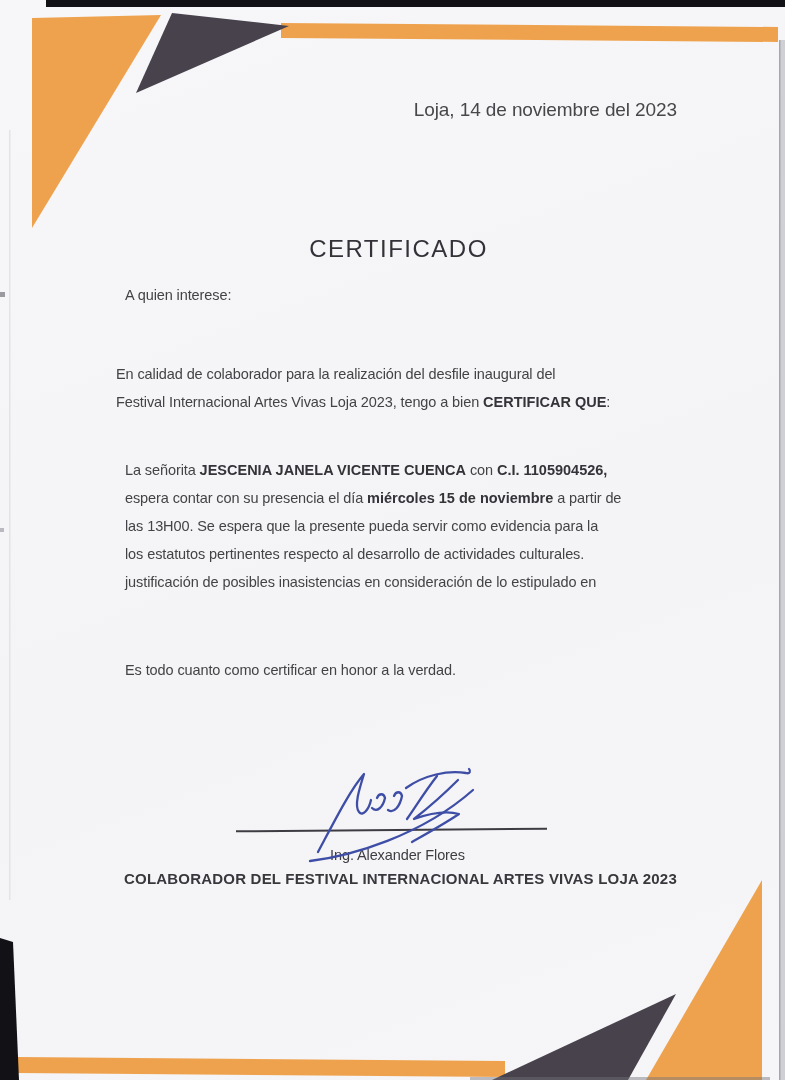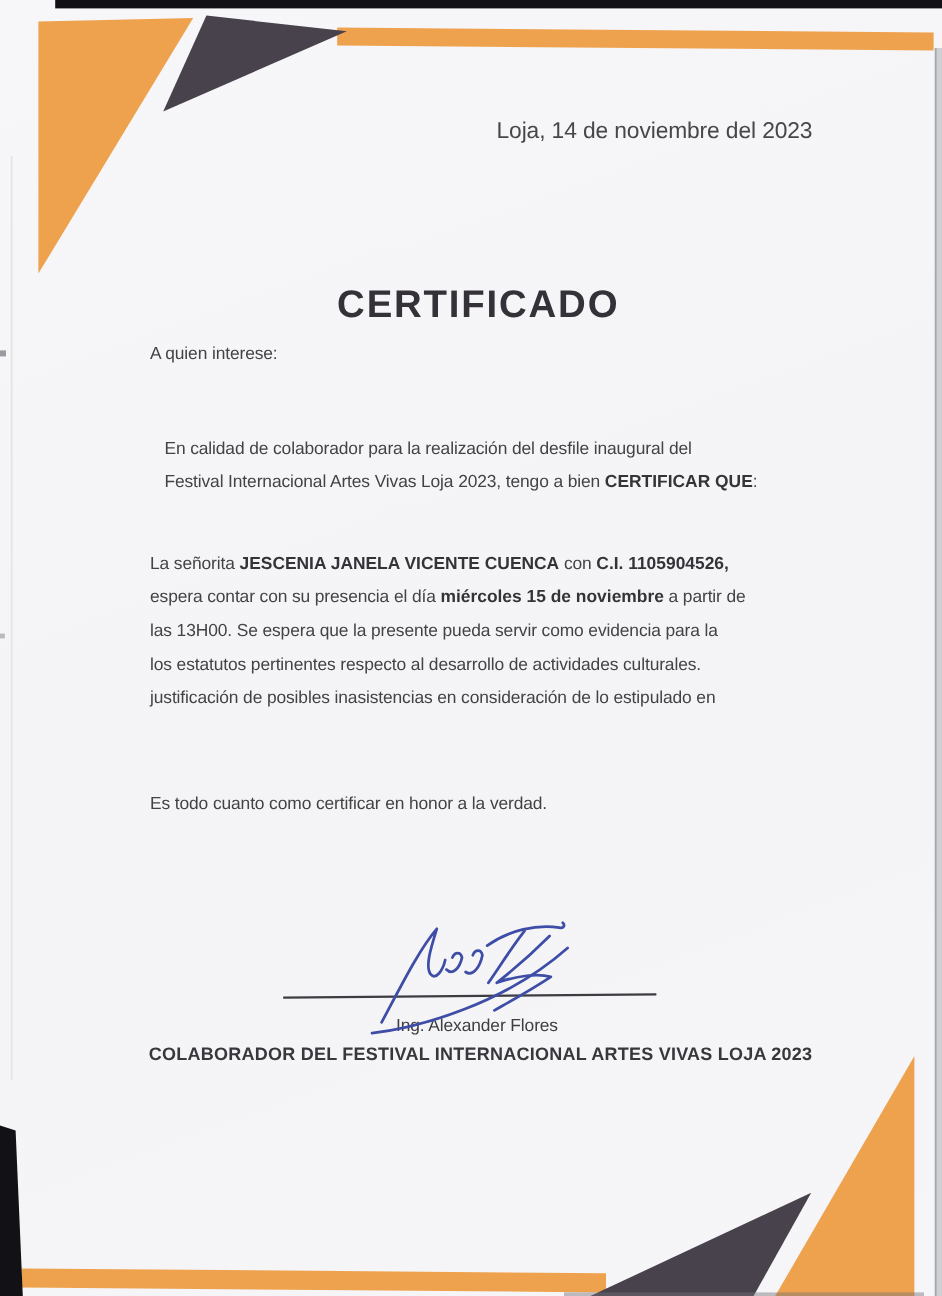--- a/index.html
+++ b/index.html
@@ -12,25 +12,25 @@
     position:absolute;inset:0;
     background:linear-gradient(160deg,#f7f7f9 0%,#f4f4f6 55%,#f6f6f8 100%);
   }
   .deco{position:absolute;left:0;top:0;width:785px;height:1080px;display:block;}
   .txt{position:absolute;color:#434347;font-size:14.5px;letter-spacing:-0.1px;}
   .doc-line{line-height:28px;white-space:nowrap;}
   .b{font-weight:700;color:#343338;letter-spacing:0;}
   .date-line{top:99px;right:108px;font-size:19px;color:#47474b;}
   .title{
     left:0;right:0;top:235px;text-align:center;
-    font-size:32px;font-weight:700;letter-spacing:1.5px;color:#343238;
+    font-size:24px;font-weight:400;letter-spacing:1.5px;color:#343238;
     padding-left:12px;
   }
   .salutation{left:125px;top:284px;line-height:23px;}
-  .intro{left:137px;top:360px;}
+  .intro{left:116px;top:360px;}
   .body-par{left:125px;top:456px;}
   .closing{left:125px;top:656px;line-height:28px;}
   .valediction{left:0;right:0;top:732px;text-align:center;line-height:28px;padding-left:8px;}
   .sig-svg{position:absolute;left:306px;top:764px;width:172px;height:102px;z-index:3;}
   .sig-rule{
     position:absolute;left:236px;top:829px;width:311px;height:0;
     border-top:2px solid #3d3c42;transform:rotate(-0.5deg);z-index:2;
   }
   .signer-name{left:0;right:0;top:843px;text-align:center;line-height:24px;color:#3e3d42;padding-left:10px;}
   .signer-role{

